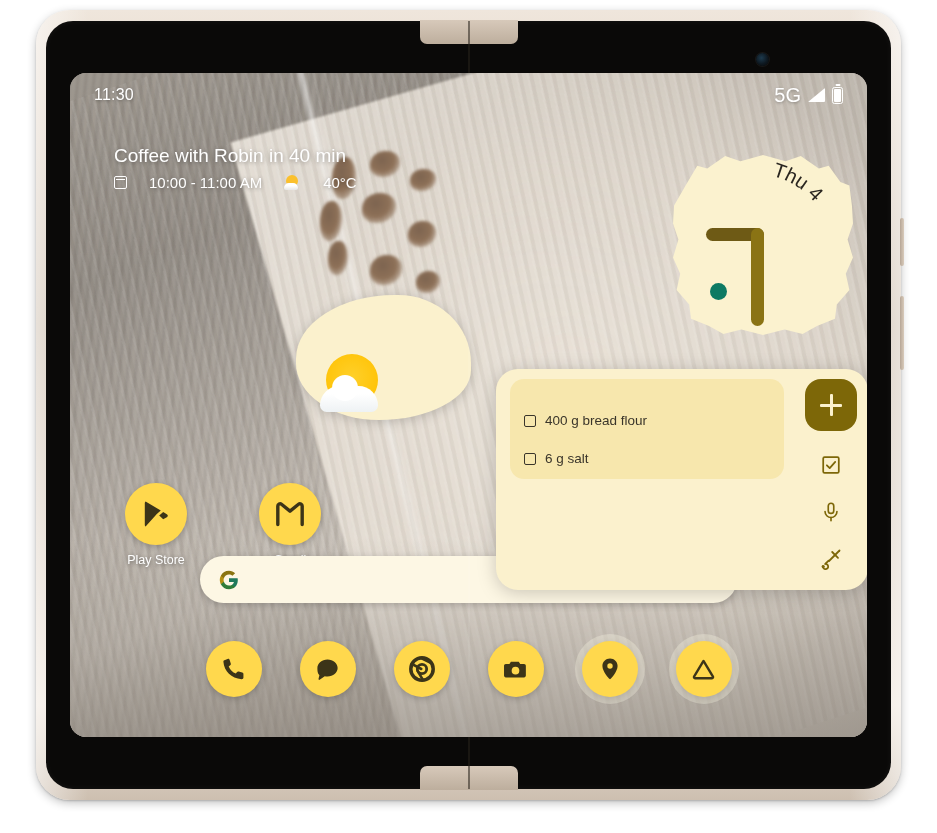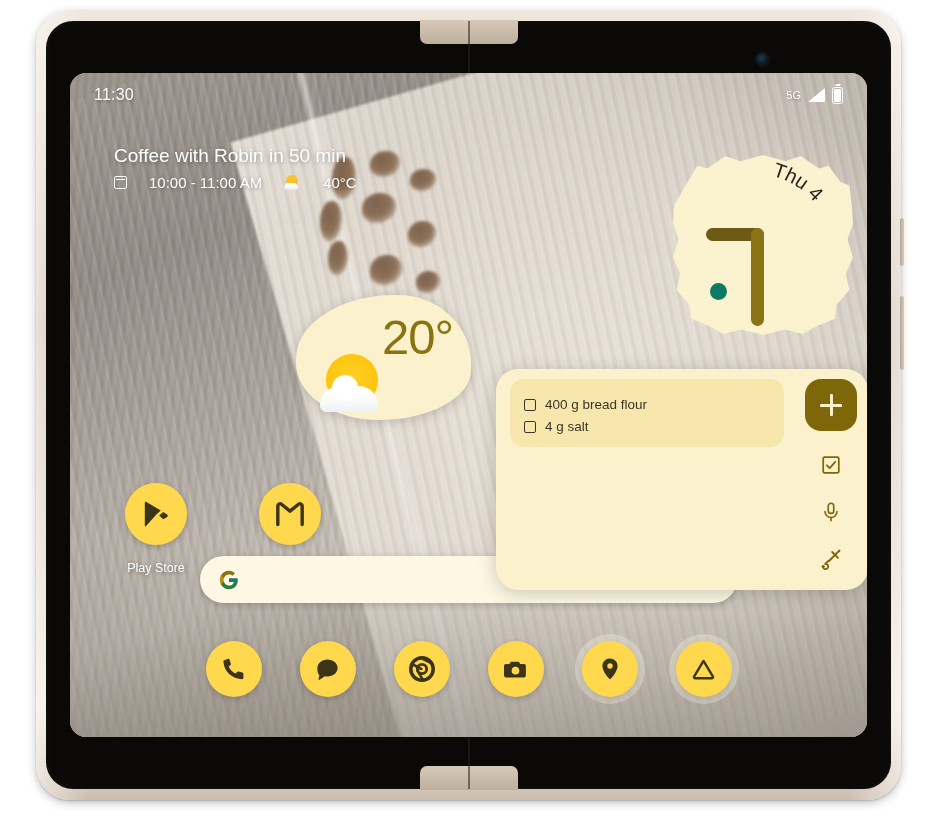--- a/index.html
+++ b/index.html
@@ -122,21 +122,21 @@
   }
 
   
   .statusbar {
     position:absolute; left:0; right:0; top:0; height:44px;
     display:flex; align-items:center; justify-content:space-between;
     padding:0 24px; color:#fff; z-index:3;
   }
   .clock-time { font-size:16px; letter-spacing:.2px; text-shadow:0 1px 3px rgba(0,0,0,.3); }
   .status-right { display:flex; align-items:center; gap:7px; }
-  .net-label { font-size:11px; text-shadow:0 1px 3px rgba(0,0,0,.3); }
+  .net-label { font-size:20px; text-shadow:0 1px 3px rgba(0,0,0,.3); }
   .sig { width:17px; height:14px; background:#fff;
     clip-path:polygon(100% 0,100% 100%,0 100%); border-radius:1px; }
   .bat { width:11px; height:17px; border:1.6px solid #fff; border-radius:2.5px; position:relative; }
   .bat::before{ content:""; position:absolute; left:50%; transform:translateX(-50%);
     top:-4px; width:5px; height:2.5px; background:#fff; border-radius:1px; }
   .bat::after{ content:""; position:absolute; inset:1px; background:#fff; border-radius:1px; }
 
   
   .glance { position:absolute; left:44px; top:72px; color:#fff; z-index:3; }
   .glance-title { font-size:19px; font-weight:400; text-shadow:0 1px 4px rgba(0,0,0,.35); margin-bottom:7px;}
@@ -199,35 +199,35 @@
   .notesw {
     position:absolute; left:426px; top:296px; width:372px; height:221px; z-index:4;
     background:#fbf1cd; border-radius:22px; overflow:hidden;
     filter:drop-shadow(0 3px 9px rgba(0,0,0,.2));
     display:flex;
   }
   .notes-list { flex:1; padding:10px 10px 0 14px; min-width:0; }
   .note-card { background:#f7e7ad; border-radius:14px; padding:11px 14px 13px; margin-bottom:9px; }
   .note-title { font-size:15.5px; font-weight:700; color:#27231a; margin-bottom:7px; }
   .note-body { font-size:13.5px; line-height:1.5; color:#3a352a; }
-  .note-item { display:flex; align-items:center; gap:9px; font-size:13.5px; color:#3a352a; margin-top:7px; }
+  .note-item { display:flex; align-items:center; gap:9px; font-size:13.5px; color:#3a352a; margin-top:23px; }
   .cbx { width:12px; height:12px; border:1.6px solid #3a352a; border-radius:2px; flex:none; }
   .notes-rail { width:74px; display:flex; flex-direction:column; align-items:center;
     padding-top:10px; gap:21px; }
   .fab-add { width:52px; height:52px; border-radius:16px; background:#7d6708;
     display:flex; align-items:center; justify-content:center; }
   .fab-add .plus { position:relative; width:22px; height:22px; }
   .fab-add .plus::before,.fab-add .plus::after{ content:""; position:absolute; background:#fbf1cd; border-radius:1px;}
   .fab-add .plus::before{ left:0; top:9.5px; width:22px; height:3px; }
   .fab-add .plus::after{ top:0; left:9.5px; width:3px; height:22px; }
   .rail-ico { width:26px; height:26px; color:#7d6708; display:flex; align-items:center; justify-content:center; }
 
   
   .apps { position:absolute; left:38px; top:410px; display:flex; gap:38px; z-index:3; }
-  .app { width:96px; display:flex; flex-direction:column; align-items:center; gap:16px; }
+  .app { width:96px; display:flex; flex-direction:column; align-items:center; gap:8px; }
   .app-circle { width:62px; height:62px; border-radius:50%; background:#ffd84d;
     display:flex; align-items:center; justify-content:center;
     box-shadow:0 2px 6px rgba(0,0,0,.22); }
   .app-label { font-size:12.5px; color:#fff; text-shadow:0 1px 4px rgba(0,0,0,.45); white-space:nowrap; }
 
   
   .searchbar {
     position:absolute; left:130px; right:130px; bottom:134px; height:47px; z-index:3;
     background:#fdf7e4; border-radius:26px; display:flex; align-items:center;
     padding:0 18px; box-shadow:0 2px 7px rgba(0,0,0,.2);
@@ -284,21 +284,21 @@
         <div class="statusbar">
           <div class="clock-time">11:30</div>
           <div class="status-right">
             <span class="net-label">5G</span>
             <span class="sig"></span>
             <span class="bat"></span>
           </div>
         </div>
 
         <div class="glance">
-          <div class="glance-title">Coffee with Robin in 50 min</div>
+          <div class="glance-title">Coffee with Robin in 40 min</div>
           <div class="glance-sub">
             <span class="cal-icon"></span>
             <span>10:00 - 11:00 AM</span>
             <span class="sun-sm">
                 <span class="d"></span>
                 <span class="c"></span>
               </span>
             <span>40°C</span>
           </div>
         </div>
@@ -310,37 +310,36 @@
           <div class="dot-teal"></div>
           <svg class="daytext" viewBox="0 0 180 180">
             <defs>
                 <path id="arc" d="M 78 18 A 84 84 0 0 1 162 102" fill="none"></path>
               </defs>
             <text><textPath href="#arc" startOffset="16%"><tspan>Thu 4</tspan></textPath></text>
           </svg>
         </div>
 
         <div class="weatherw">
-          <div class="wtemp">20°</div>
           <div class="wicon">
             <span class="sun"></span>
               <span class="cloud"></span>
           </div>
         </div>
 
         <div class="notesw">
           <div class="notes-list">
             <div class="note-card">
               <div class="note-item">
                 <span class="cbx"></span>
                 <span>400 g bread flour</span>
               </div>
               <div class="note-item">
                 <span class="cbx"></span>
-                <span>4 g salt</span>
+                <span>6 g salt</span>
               </div>
             </div>
           </div>
           <div class="notes-rail">
             <div class="fab-add">
                 <span class="plus"></span>
               </div>
             <div class="rail-ico">
               <svg width="22" height="22" viewBox="0 0 24 24" fill="none" stroke="#7d6708" stroke-width="1.9">
                 <rect x="3.5" y="3.5" width="17" height="17" rx="1.5"></rect>

